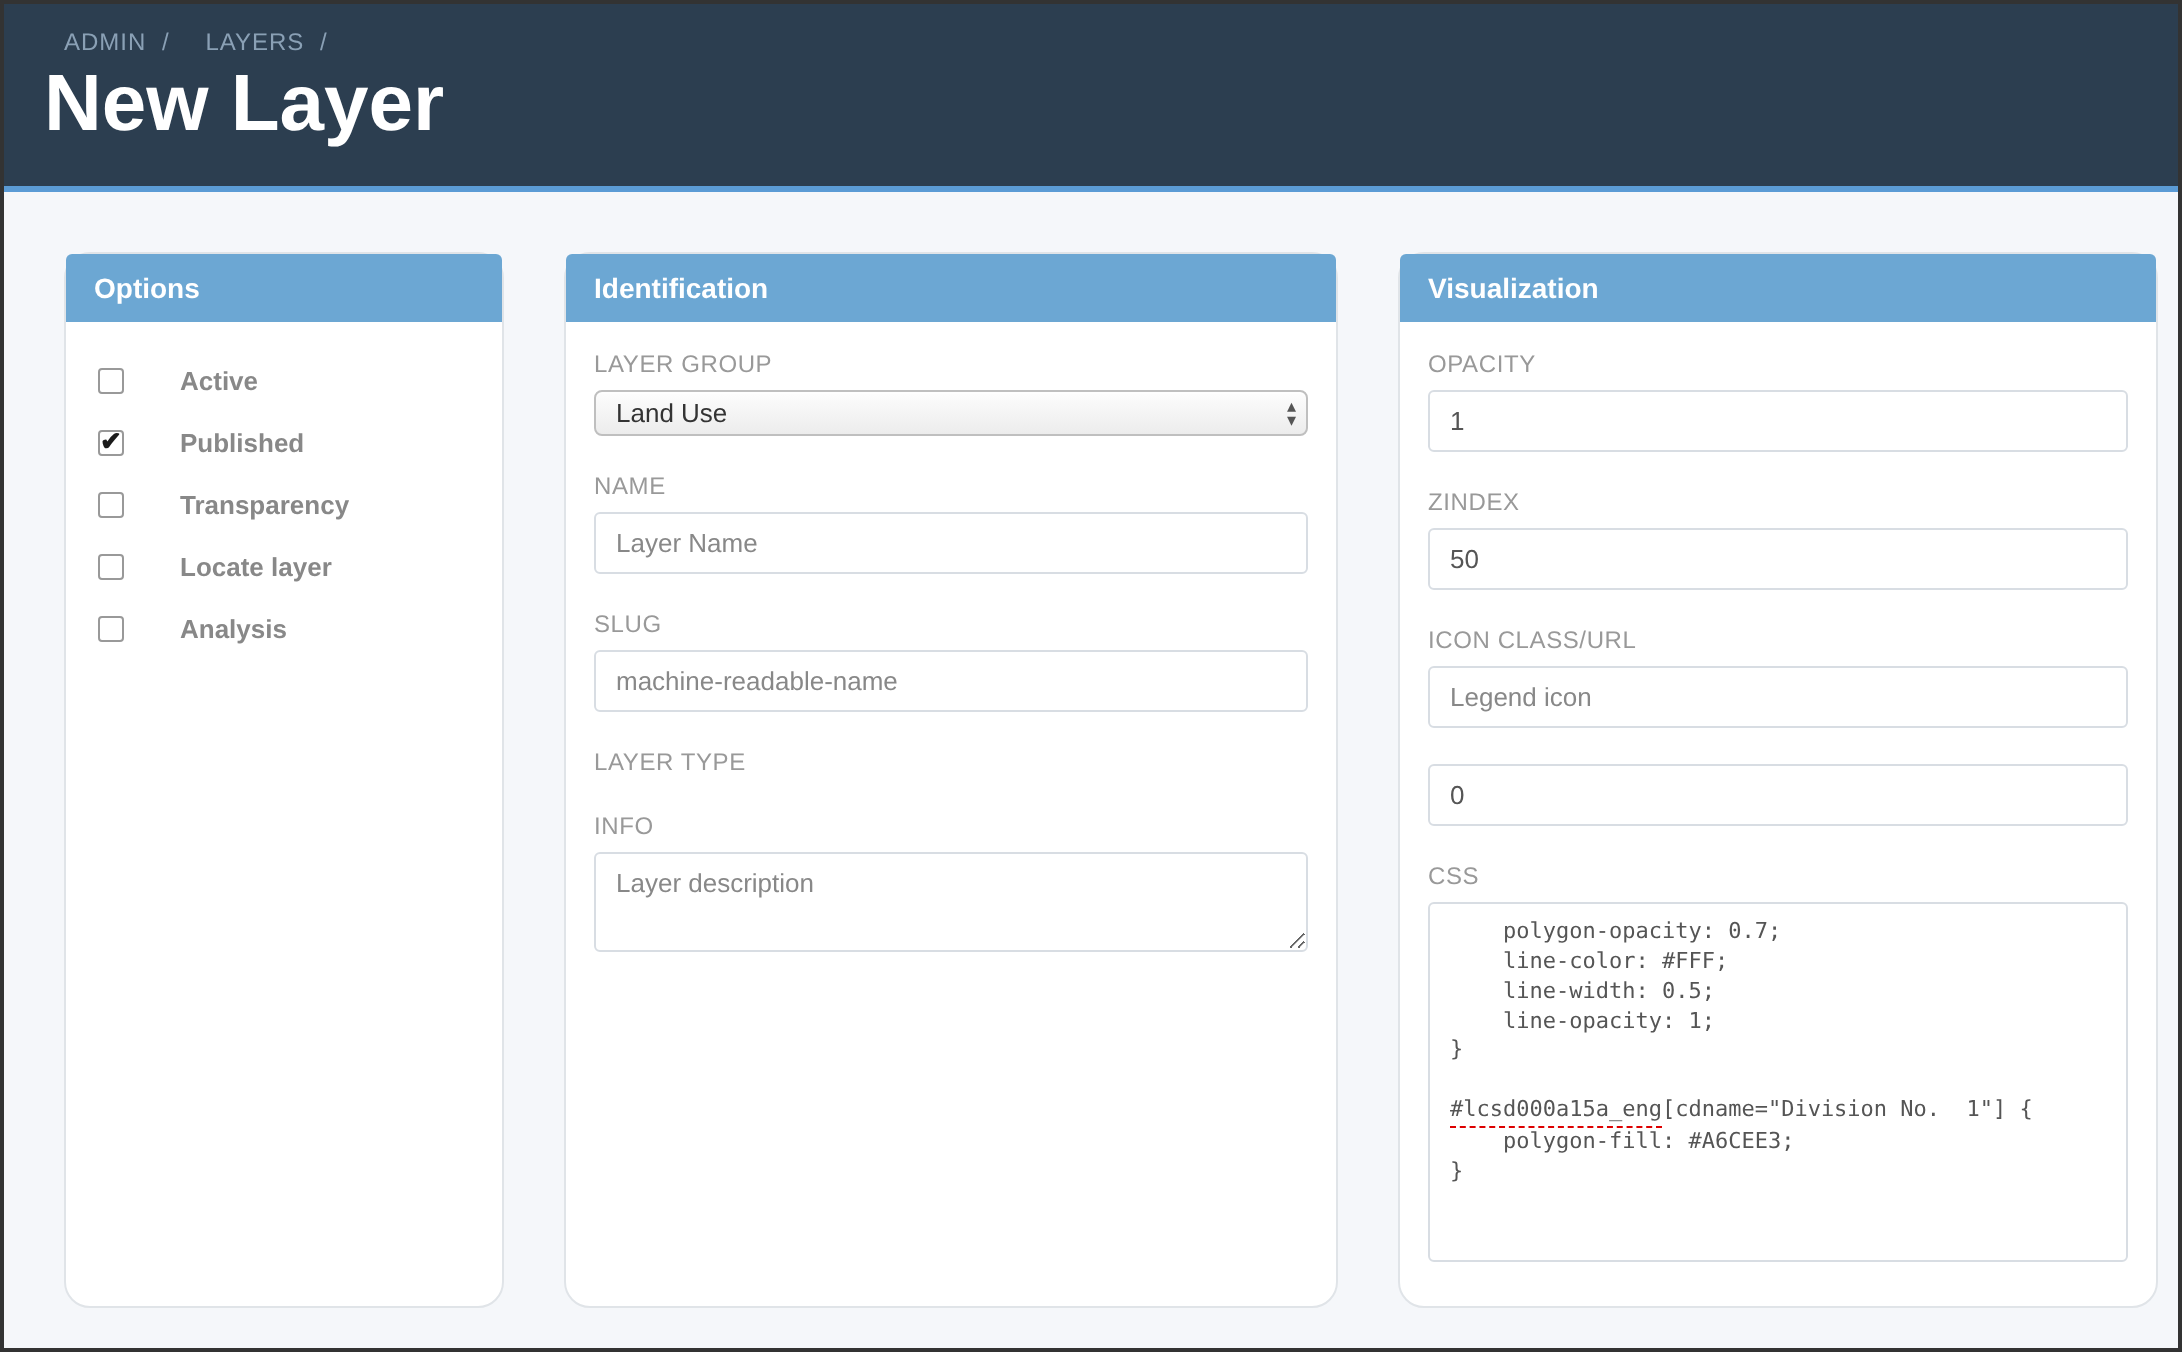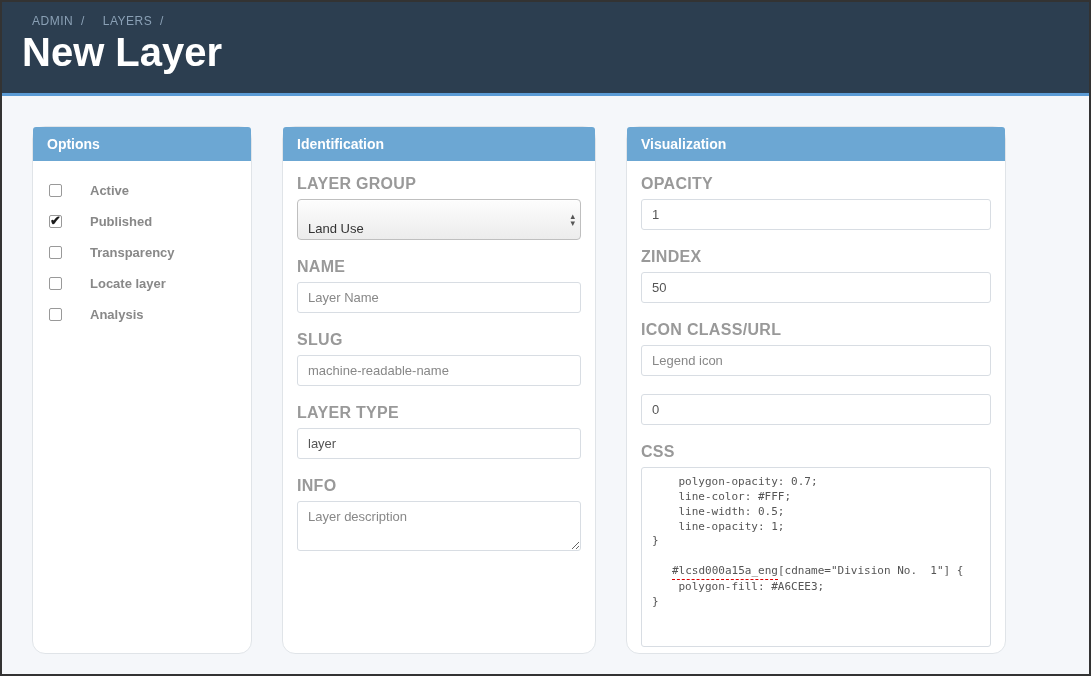--- a/index.html
+++ b/index.html
@@ -38,21 +38,21 @@
   height: calc(100% - 84px);
   overflow-y: auto;
 }
 .panel {
   background: #fff;
   border: 1px solid #e0e4e8;
   border-radius: 13px;
   flex-shrink: 0;
 }
 .panel-options { width: 220px; }
-.panel-ident { width: 314px; }
+.panel-ident { width: 387px; }
 .panel-viz { width: 380px; }
 .panel-heading {
   background: #6ca7d3;
   color: #fff;
   padding: 9px 14px;
   font-size: 14px;
   font-weight: 600;
   border-top-left-radius: 3px;
   border-top-right-radius: 3px;
 }
@@ -72,43 +72,43 @@
 }
 .opt-label {
   color: #888;
   font-weight: 700;
   font-size: 13px;
 }
 .form-group { margin-bottom: 18px; }
 .form-label {
   display: block;
   color: #999;
-  font-size: 16px;
-  font-weight: 700;
+  font-size: 12px;
+  font-weight: 400;
   letter-spacing: 0.3px;
   margin-bottom: 6px;
   text-transform: uppercase;
 }
 .form-control, .form-select, .form-textarea {
   width: 100%;
   border: 1px solid #d8dde3;
   border-radius: 3px;
   padding: 7px 10px;
   font-size: 13px;
   font-family: inherit;
   color: #555;
   background: #fff;
 }
 .form-select {
   appearance: none;
   -webkit-appearance: none;
   background: linear-gradient(#fdfdfd, #ececec);
   border: 1px solid #bfbfbf;
   border-radius: 4px;
-  padding: 21px 24px 3px 10px;
+  padding: 3px 24px 3px 10px;
   font-size: 13px;
   position: relative;
   box-shadow: inset 0 1px 0 rgba(255,255,255,0.6);
   color: #333;
 }
 .select-wrap { position: relative; }
 .select-arrows {
   position: absolute;
   right: 6px;
   top: 50%;
@@ -125,21 +125,21 @@
   min-height: 50px;
 }
 .css-box {
   font-family: Menlo, Consolas, monospace;
   font-size: 11px;
   line-height: 1.35;
   white-space: pre;
   height: 180px;
   overflow-y: scroll;
 }
-.dashed-under { border-bottom: 1px dashed #d00; display: inline-block; margin-left: 20px; }
+.dashed-under { border-bottom: 1px dashed #d00; display: inline-block; }
 ::placeholder { color: #888; }
 input[type="checkbox"].styled {
   appearance: none;
   width: 13px;
   height: 13px;
   border: 1px solid #999;
   border-radius: 2px;
   background: #fff;
   position: relative;
 }
@@ -212,21 +212,20 @@
       <div class="form-group">
         <label class="form-label">NAME</label>
         <input class="form-control" placeholder="Layer Name" style="">
       </div>
       <div class="form-group">
         <label class="form-label">SLUG</label>
         <input class="form-control" placeholder="machine-readable-name" style="">
       </div>
       <div class="form-group">
         <label class="form-label">LAYER TYPE</label>
-        <input class="form-control" value="layer" style="">
       </div>
       <div class="form-group">
         <label class="form-label">INFO</label>
         <textarea class="form-textarea" placeholder="Layer description" style=""></textarea>
       </div>
     </div>
   </div>
 
   <div class="panel panel-viz">
     <div class="panel-heading">Visualization</div>

